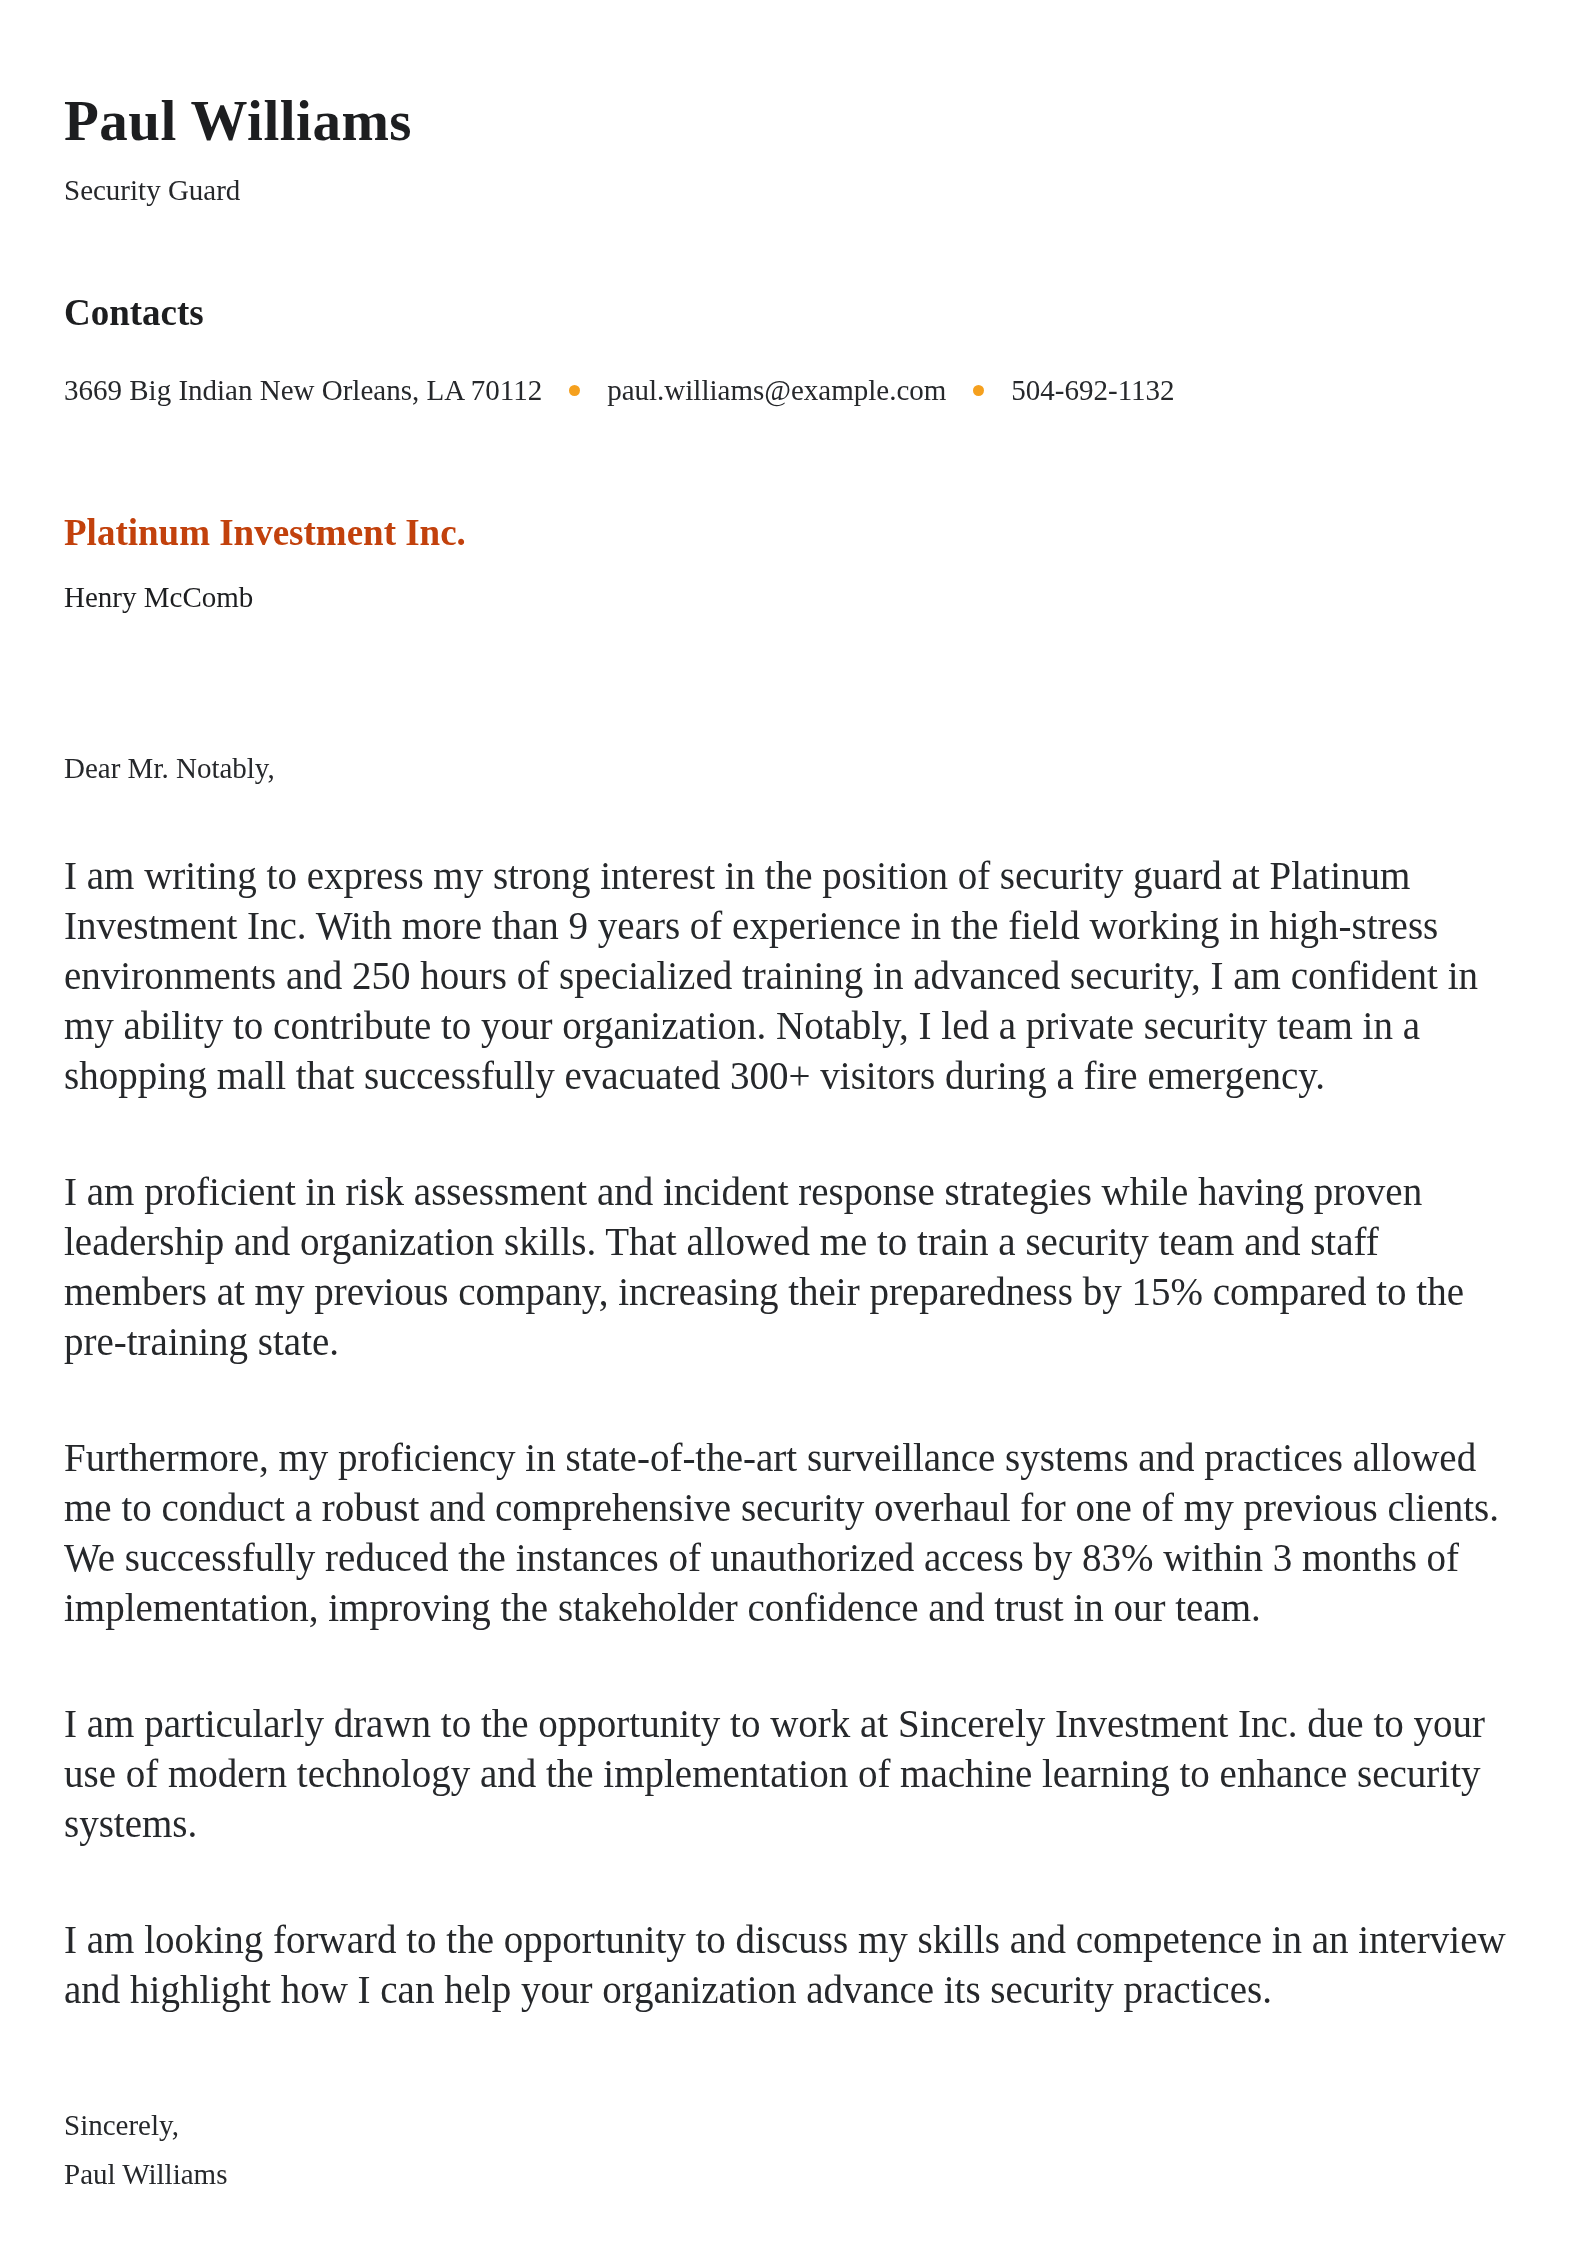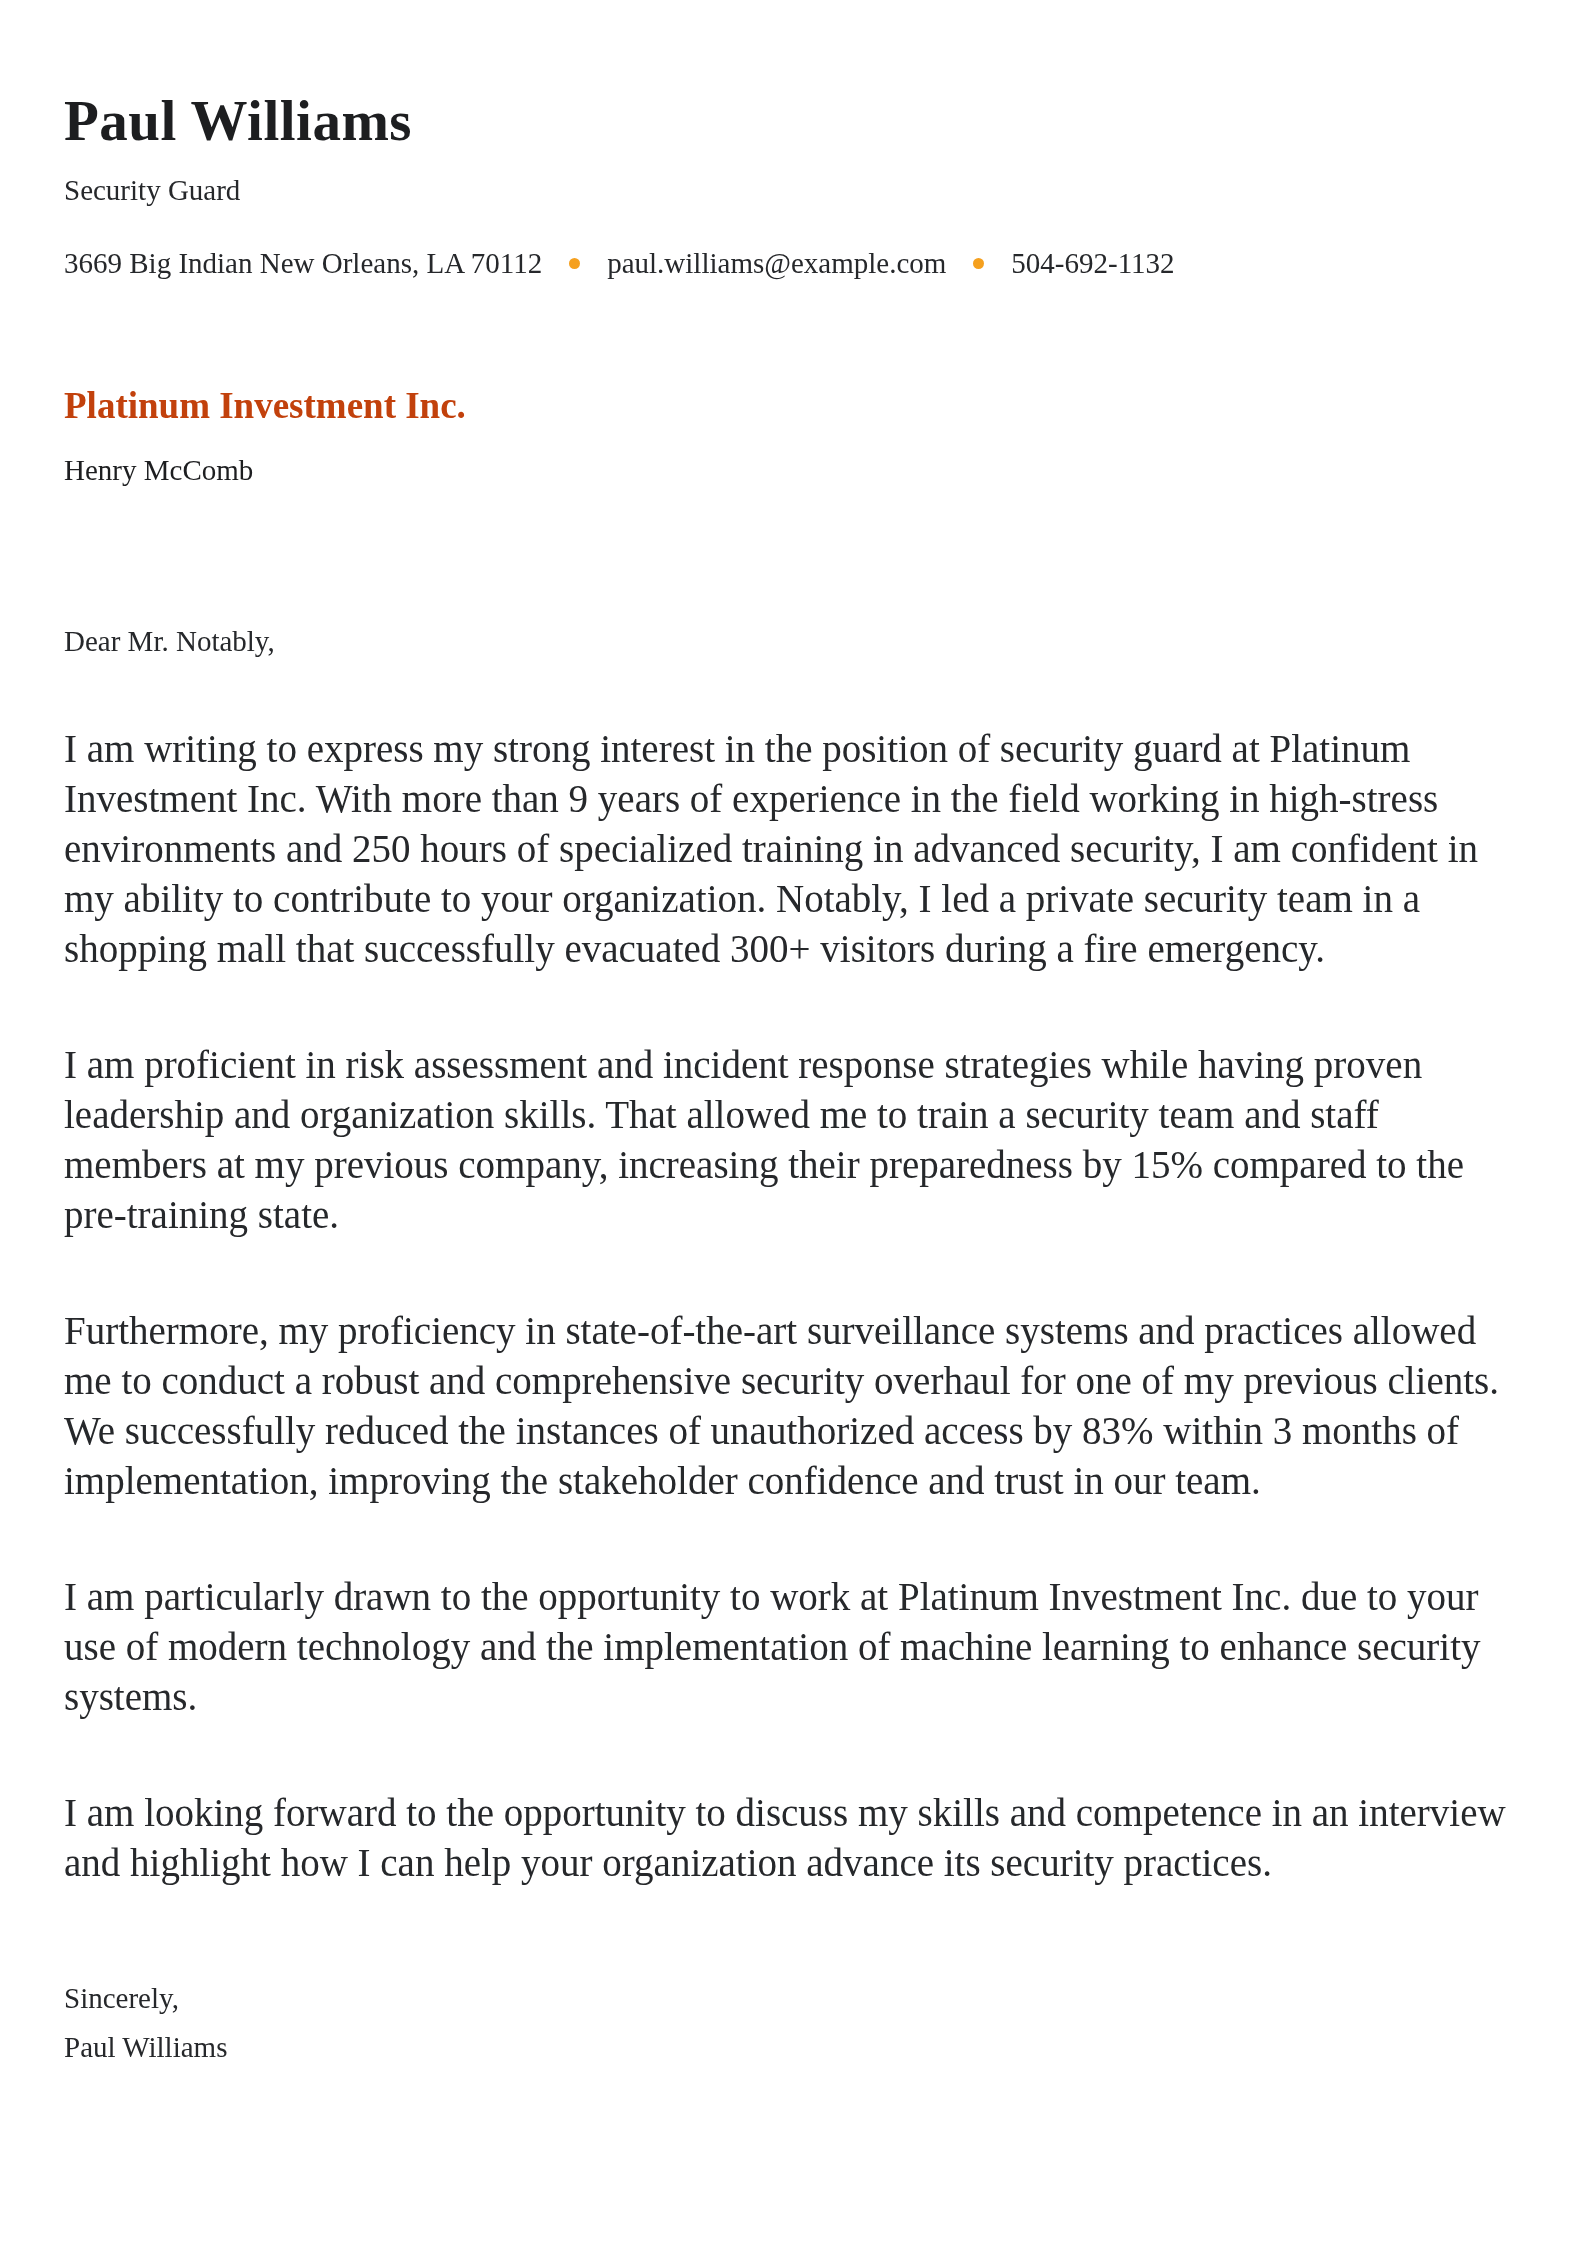--- a/index.html
+++ b/index.html
@@ -81,36 +81,37 @@
   }
 </style>
 </head>
 <body>
 
 <div>
 
   <h1 class="name">Paul Williams</h1>
   <div class="job-title">Security Guard</div>
 
+  <h2 class="section-heading">Contacts</h2>
 
   <div class="contact-row">
     <span>3669 Big Indian New Orleans, LA 70112</span>
     <span class="sep-dot" style="background: rgb(245, 160, 30);"></span>
     <span>paul.williams@example.com</span>
     <span class="sep-dot" style="background: rgb(245, 160, 30);"></span>
     <span>504-692-1132</span>
   </div>
 
   <h2 class="company-heading">Platinum Investment Inc.</h2>
   <div class="recipient-name">Henry McComb</div>
 
   <div class="salutation">Dear Mr. Notably,</div>
 
   <p class="body-paragraph">I am writing to express my strong interest in the position of security guard at Platinum Investment Inc. With more than 9 years of experience in the field working in high-stress environments and 250 hours of specialized training in advanced security, I am confident in my ability to contribute to your organization. Notably, I led a private security team in a shopping mall that successfully evacuated 300+ visitors during a fire emergency.</p>
   <p class="body-paragraph">I am proficient in risk assessment and incident response strategies while having proven leadership and organization skills. That allowed me to train a security team and staff members at my previous company, increasing their preparedness by 15% compared to the pre-training state.</p>
   <p class="body-paragraph">Furthermore, my proficiency in state-of-the-art surveillance systems and practices allowed me to conduct a robust and comprehensive security overhaul for one of my previous clients. We successfully reduced the instances of unauthorized access by 83% within 3 months of implementation, improving the stakeholder confidence and trust in our team.</p>
-  <p class="body-paragraph">I am particularly drawn to the opportunity to work at Platinum Investment Inc. due to your use of modern technology and the implementation of machine learning to enhance security systems.</p>
+  <p class="body-paragraph">I am particularly drawn to the opportunity to work at Sincerely Investment Inc. due to your use of modern technology and the implementation of machine learning to enhance security systems.</p>
   <p class="body-paragraph">I am looking forward to the opportunity to discuss my skills and competence in an interview and highlight how I can help your organization advance its security practices.</p>
 
   <div class="closing">Sincerely,</div>
   <div class="signature">Paul Williams</div>
 
 </div>
 
 </body></html>

